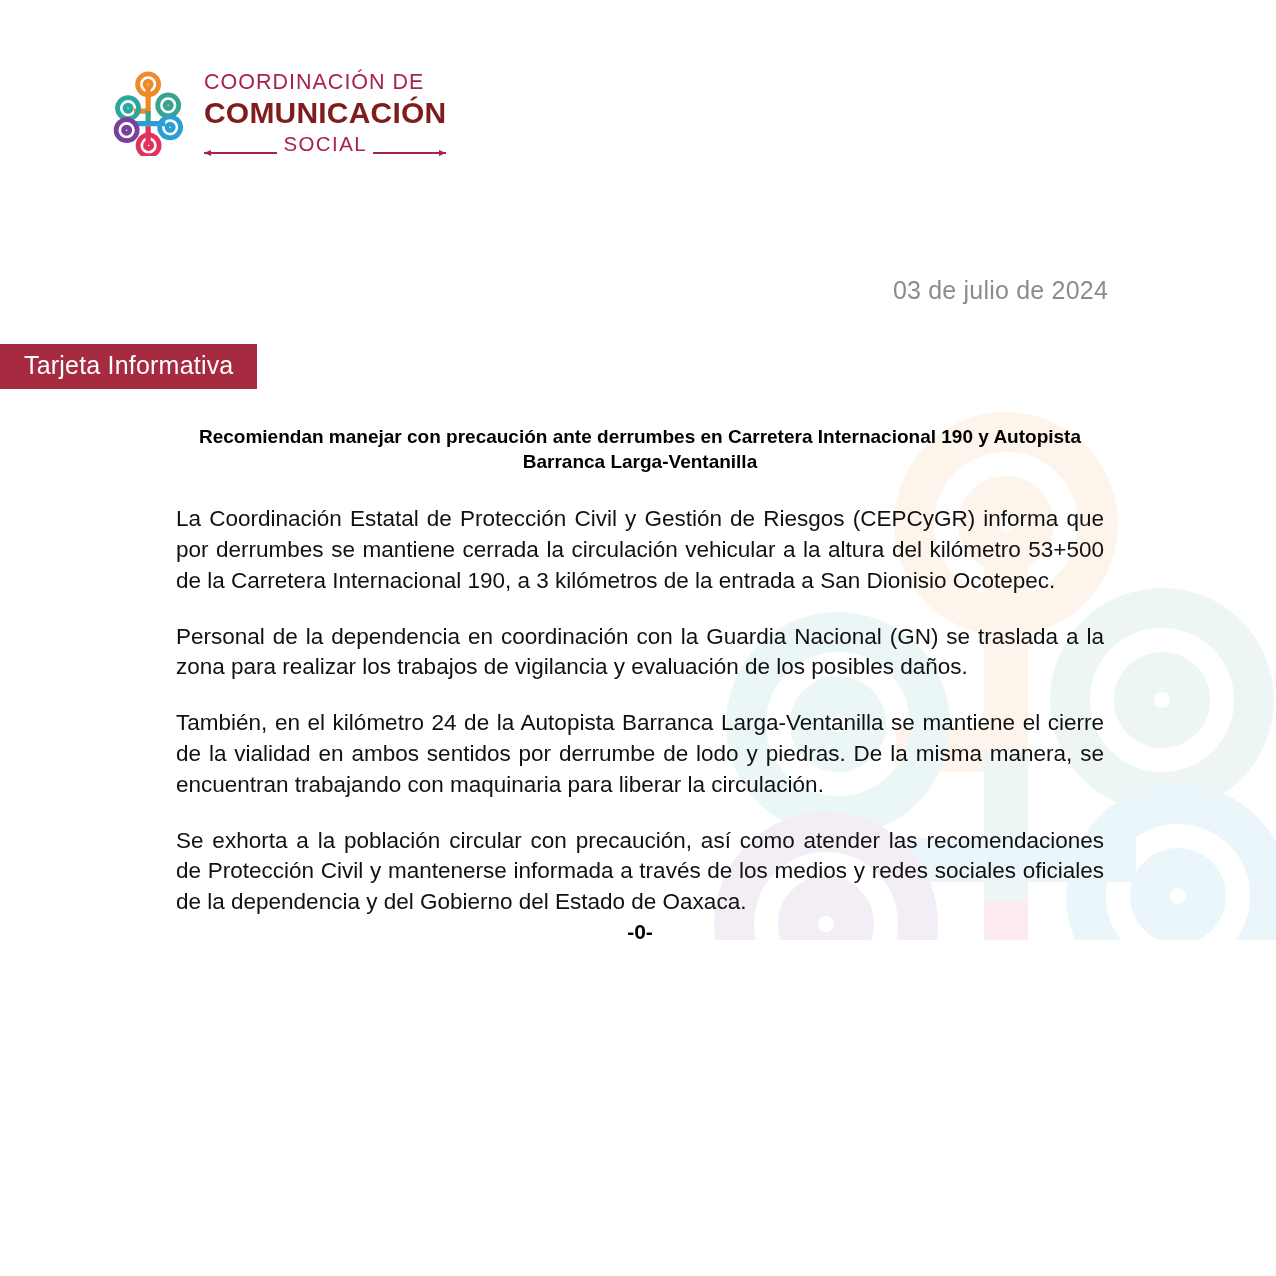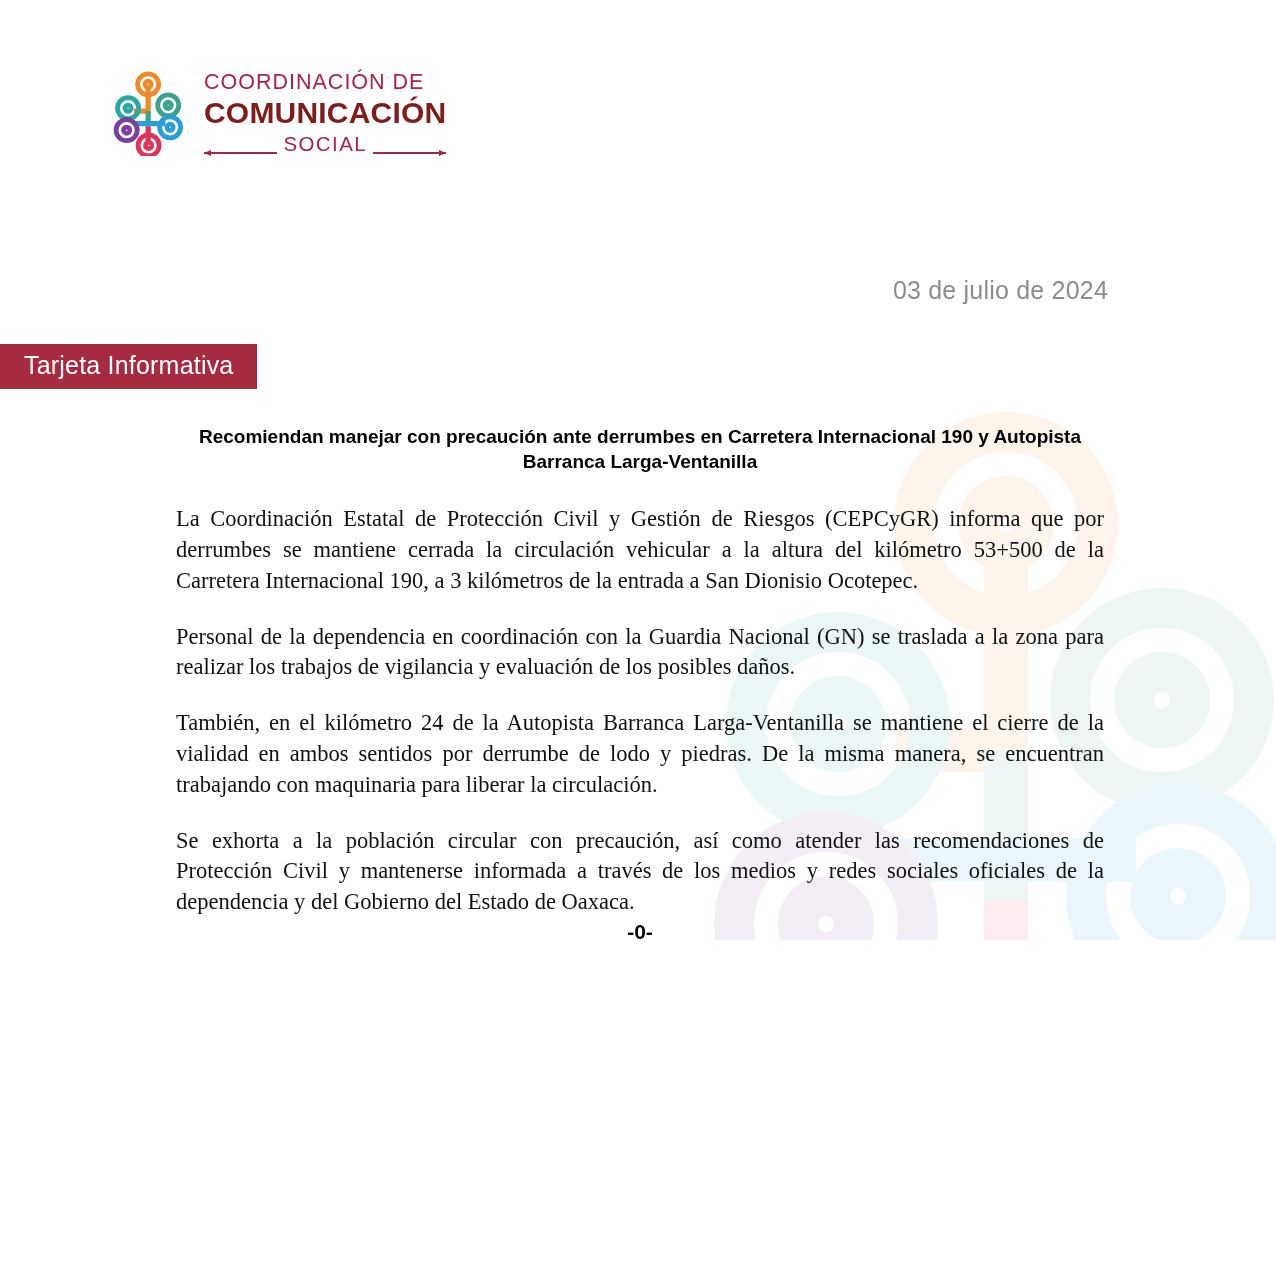--- a/index.html
+++ b/index.html
@@ -152,21 +152,20 @@
     margin: 0 0 30px 0;
     padding: 0 12px;
   }
   .body-par {
     font-size: 22.5px;
     color: #111111;
     text-align: justify;
     text-justify: inter-word;
     line-height: 1.37;
     margin: 0 0 25px 0;
-    font-family: Liberation Serif, serif;
   }
   .body-par:last-of-type { margin-bottom: 0; margin-top: 14px; }
   .end-mark {
     font-size: 21px;
     font-weight: 700;
     color: #000000;
     text-align: center;
     margin-top: 2px;
   }
 

